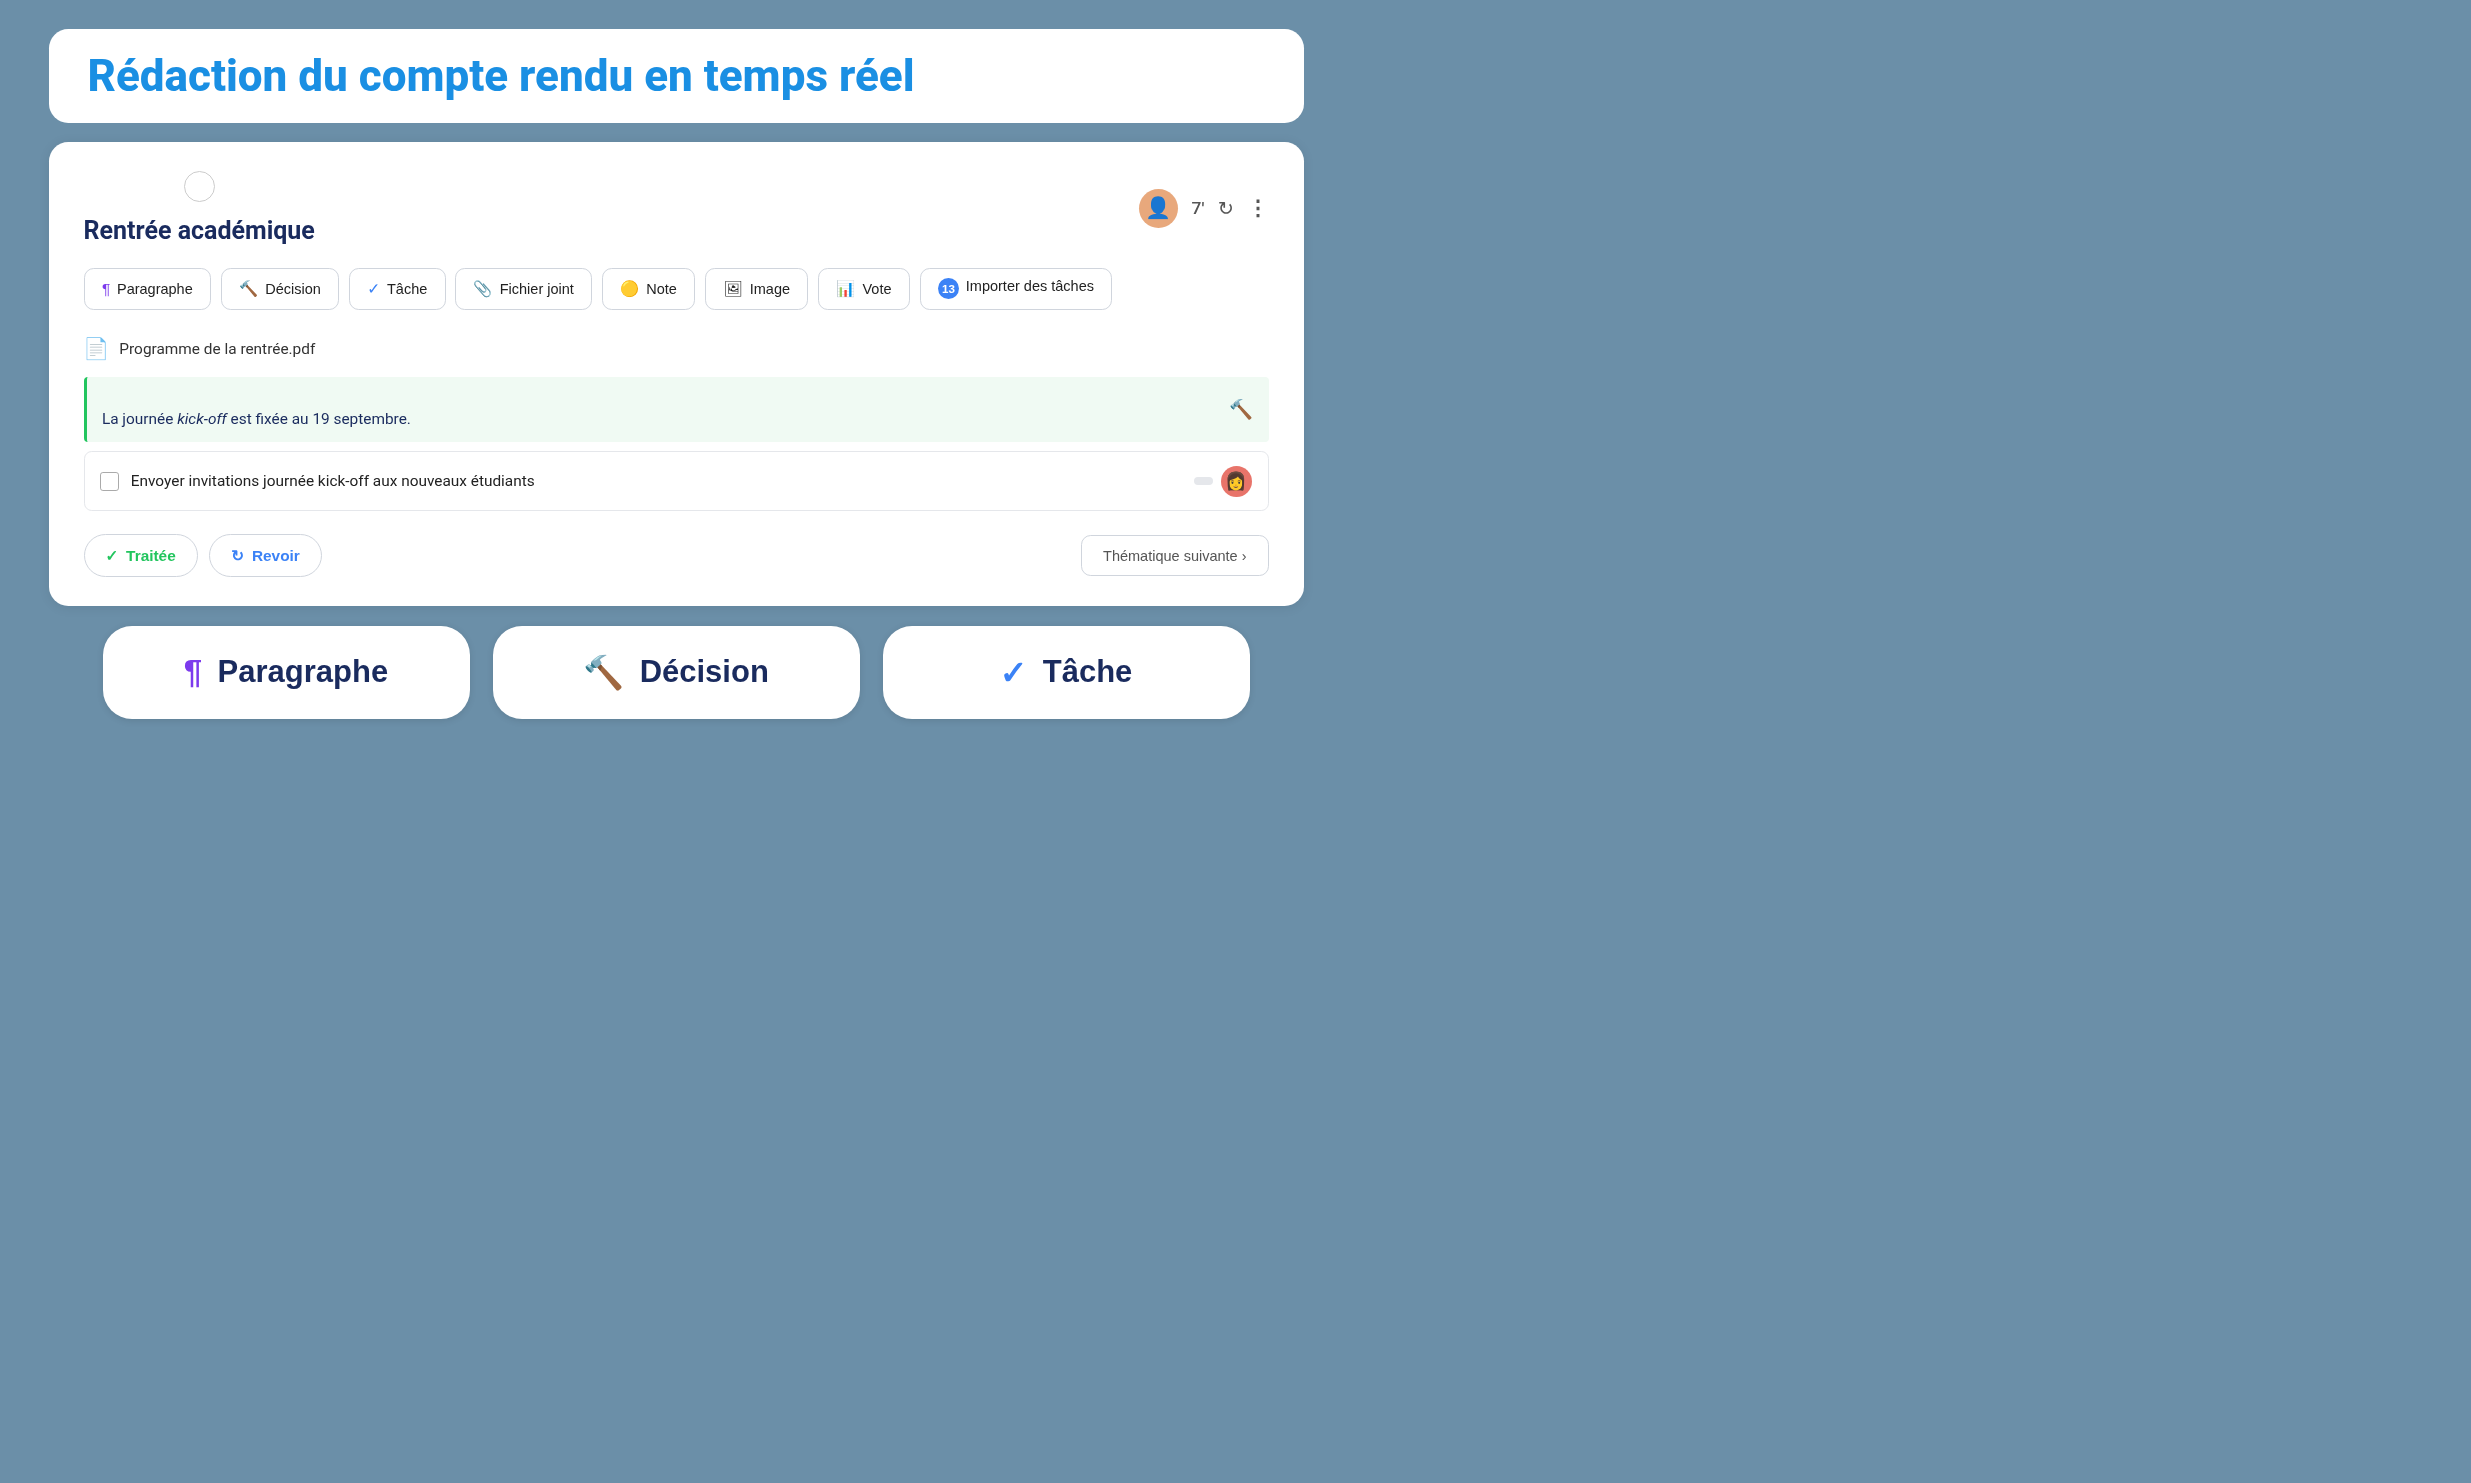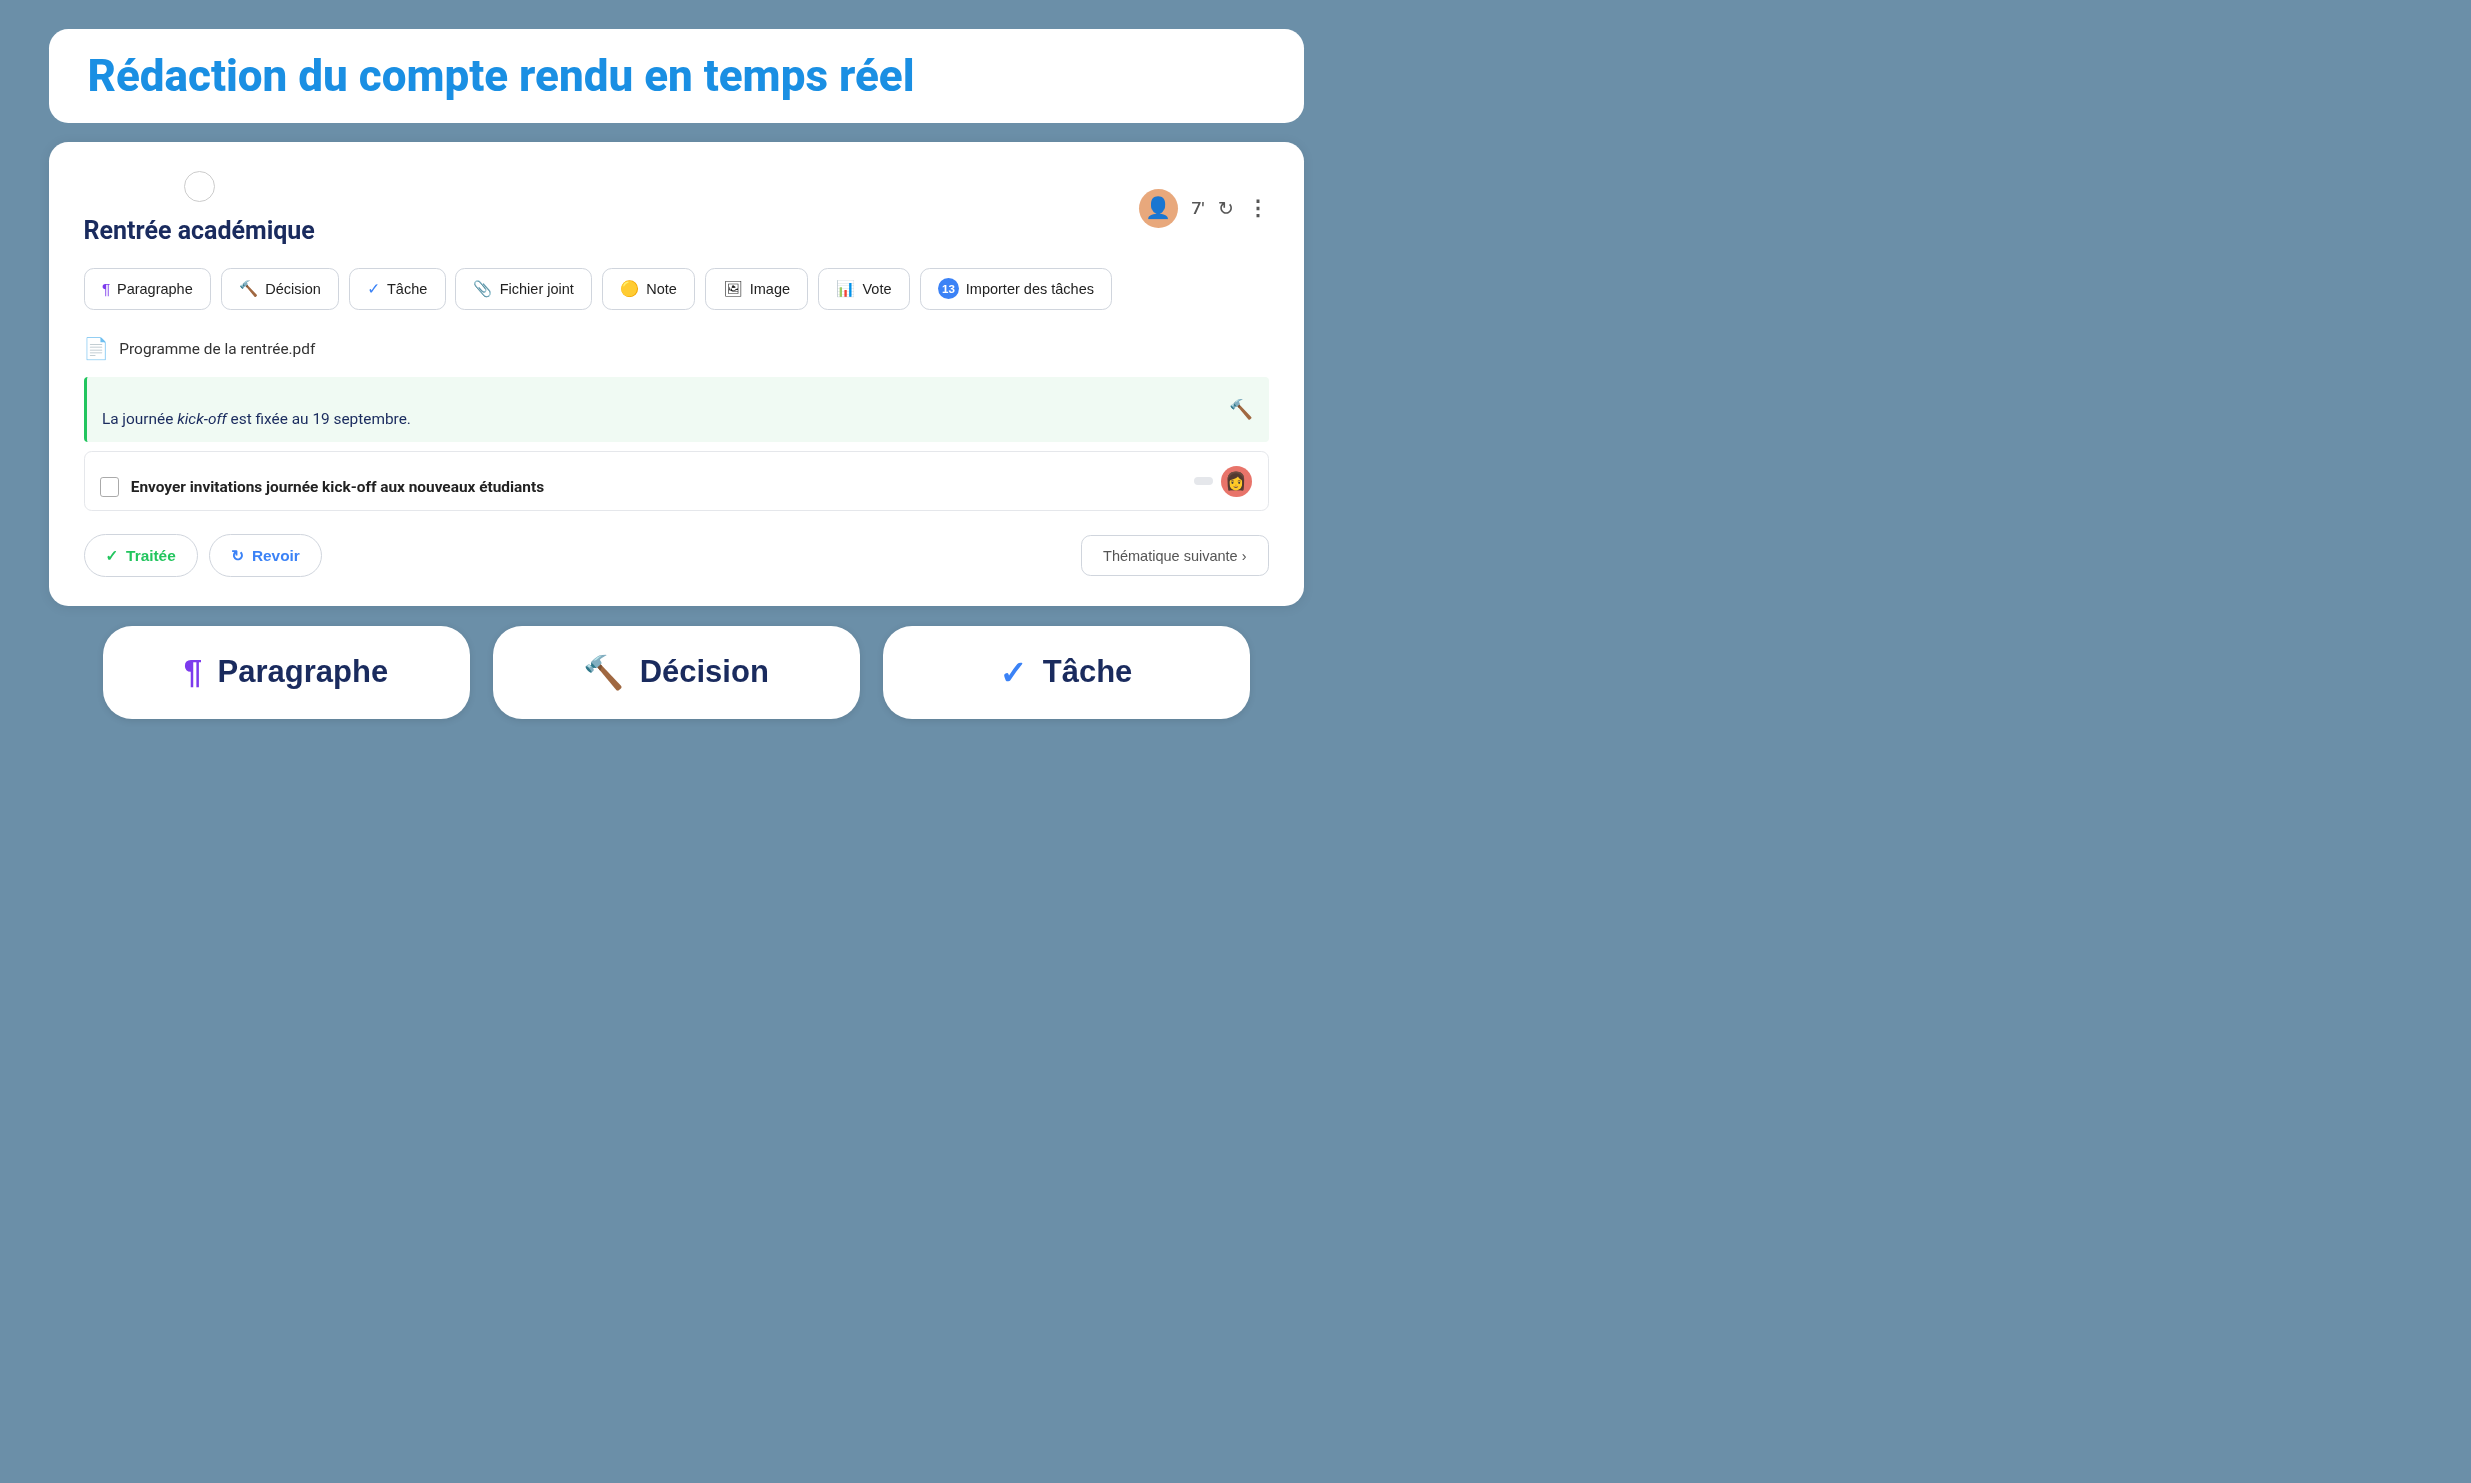--- a/index.html
+++ b/index.html
@@ -116,21 +116,20 @@
       font-weight: 500;
       color: #222;
       cursor: pointer;
       white-space: nowrap;
     }
     .toolbar-btn .btn-icon { font-size: 15.4px; }
 
     
     .import-btn {
       display: flex;
-      align-items: center;
       gap: 6.8px;
       padding: 9.7px 17.4px;
       border: 1.4px solid #d0d5dd;
       border-radius: 9.7px;
       background: white;
       font-size: 14.5px;
       font-weight: 500;
       color: #222;
       cursor: pointer;
     }
@@ -191,27 +190,26 @@
       font-style: italic;
     }
     .decision-hammer {
       font-size: 19.3px;
       color: #22c55e;
     }
 
     
     .task-row {
       display: flex;
-      align-items: flex-end;
+      align-items: center;
       justify-content: space-between;
       padding: 13.5px 15.4px;
       border: 1.4px solid #e5e7eb;
       border-radius: 7.7px;
       margin-bottom: 9.7px;
-      font-weight: bold;
     }
     .task-left {
       display: flex;
       align-items: center;
       gap: 11.6px;
     }
     .task-checkbox {
       width: 19.3px;
       height: 19.3px;
       border: 1.4px solid #aaa;

